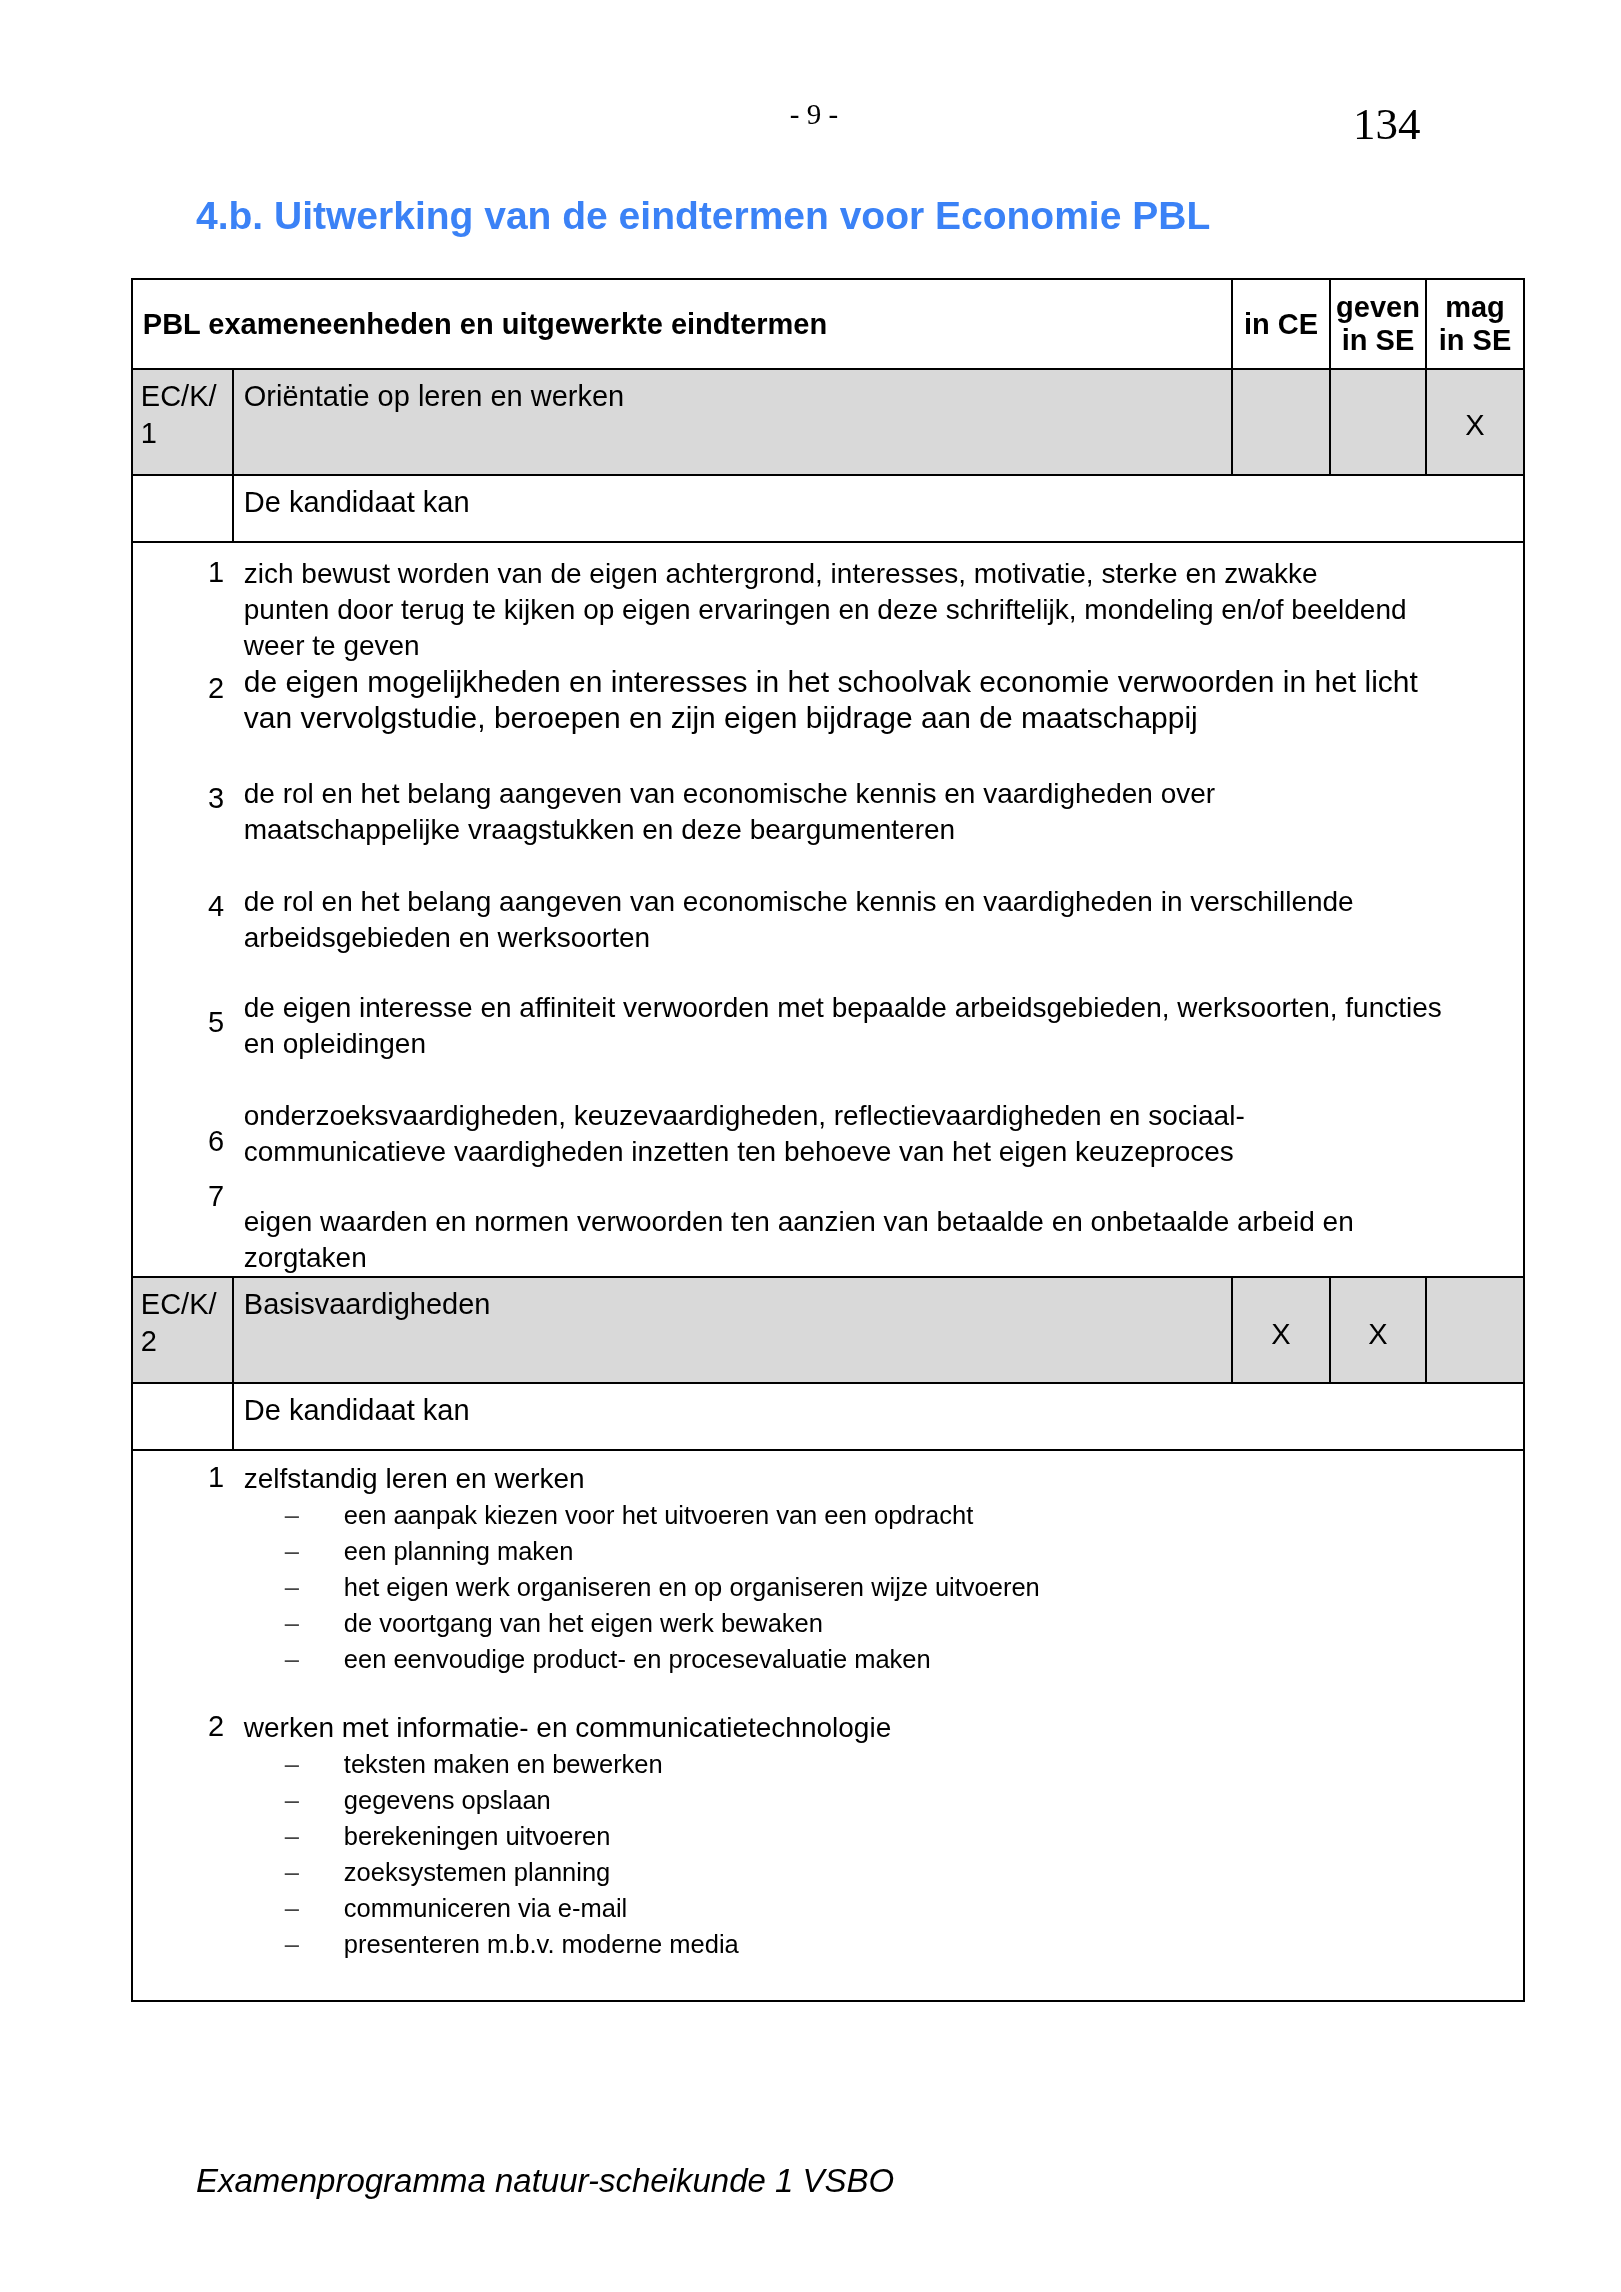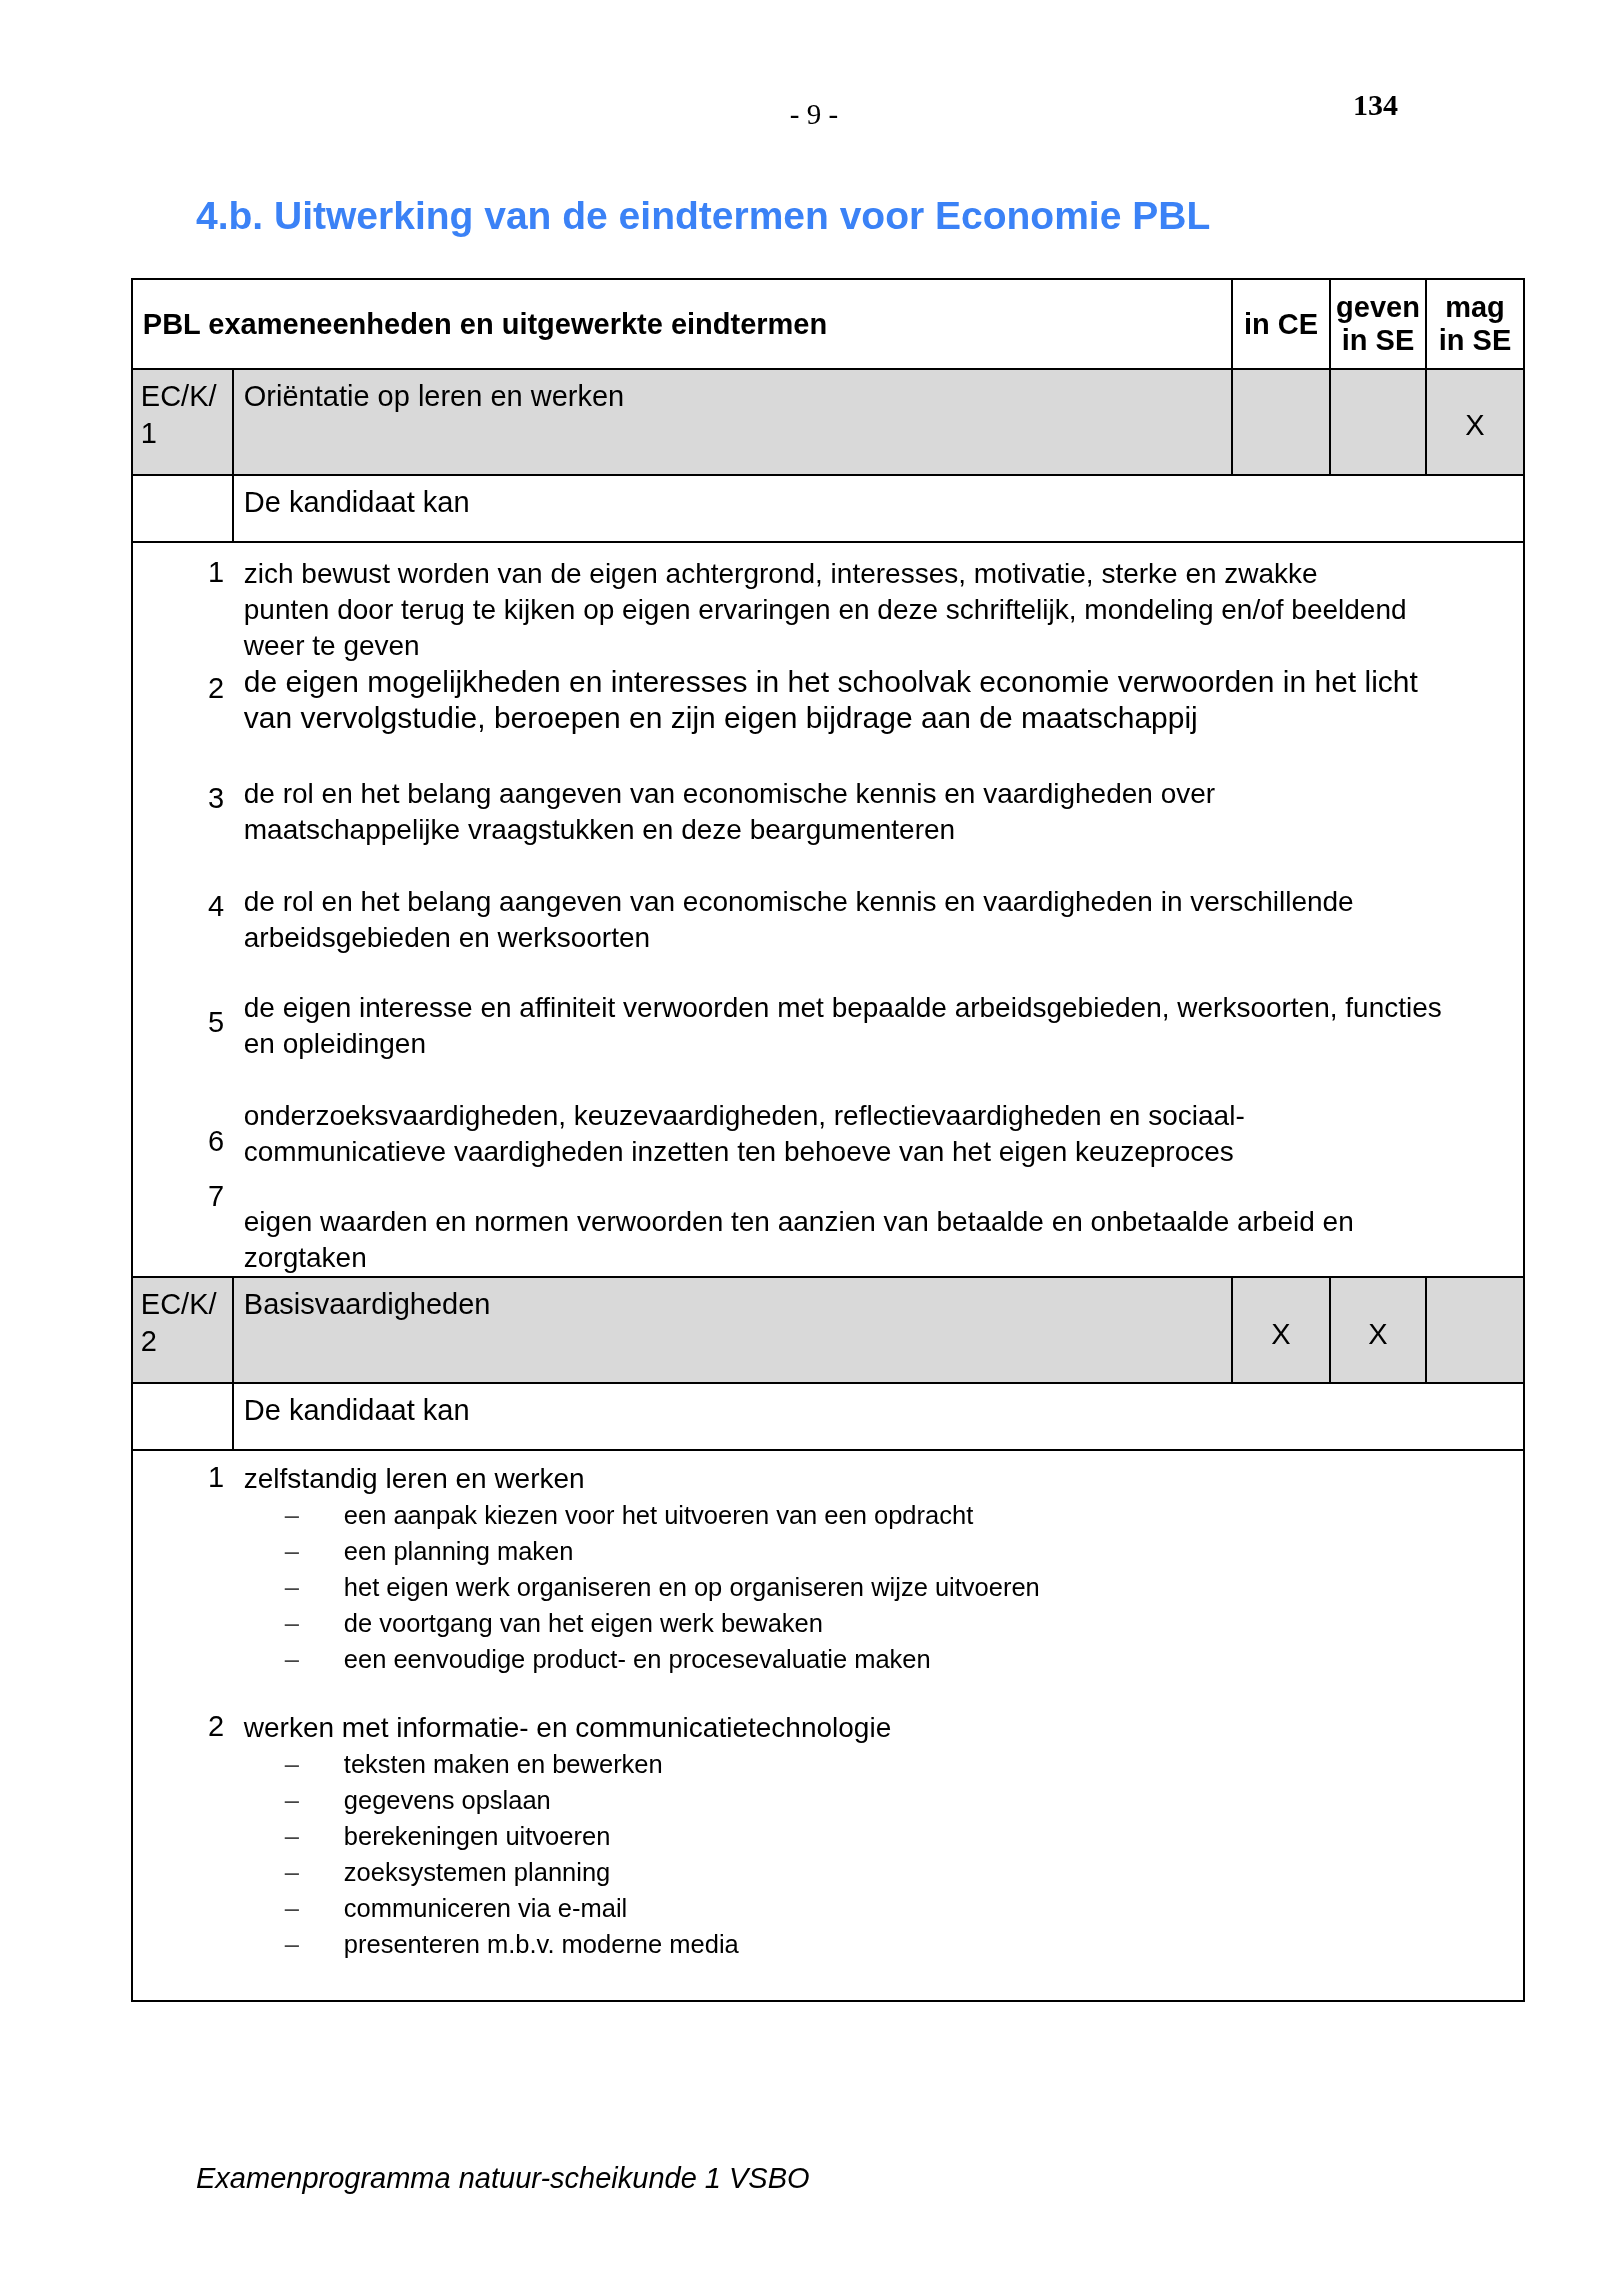--- a/index.html
+++ b/index.html
@@ -1,24 +1,24 @@
 <!DOCTYPE html>
 <html><head>
 <meta charset="utf-8">
 <style>
   html, body { margin:0; padding:0; background:#ffffff; }
   body { width:1621px; height:2293px; position:relative; overflow:hidden;
          font-family:"Liberation Sans", sans-serif; color:#000; }
   .pagenum { position:absolute; top:98px; left:765px; width:98px; text-align:center;
              font-family:"Liberation Serif", serif; font-size:29px; }
-  .docnum { position:absolute; top:88px; left:1353px; font-family:"Liberation Serif", serif;
-            font-weight:bold; font-size:30px; }
+  .docnum { position:absolute; top:98px; left:1353px; font-family:"Liberation Serif", serif;
+            font-weight:normal; font-size:45px; }
   .title { position:absolute; top:194px; left:196px; font-size:39px; font-weight:bold;
            color:#3b82f6; white-space:nowrap; }
-  .footer { position:absolute; top:2162px; left:196px; font-size:29px; font-style:italic; }
+  .footer { position:absolute; top:2162px; left:196px; font-size:33px; font-style:italic; }
 
   table.main { position:absolute; top:278px; left:131px; width:1392px;
                border-collapse:collapse; table-layout:fixed; }
   table.main td { border:2px solid #000; vertical-align:top; padding:0; font-size:29px; }
   col.c-code { width:101px; }
   col.c-text { width:999px; }
   col.c-ce { width:98px; }
   col.c-moet { width:96px; }
   col.c-mag { width:98px; }
 

